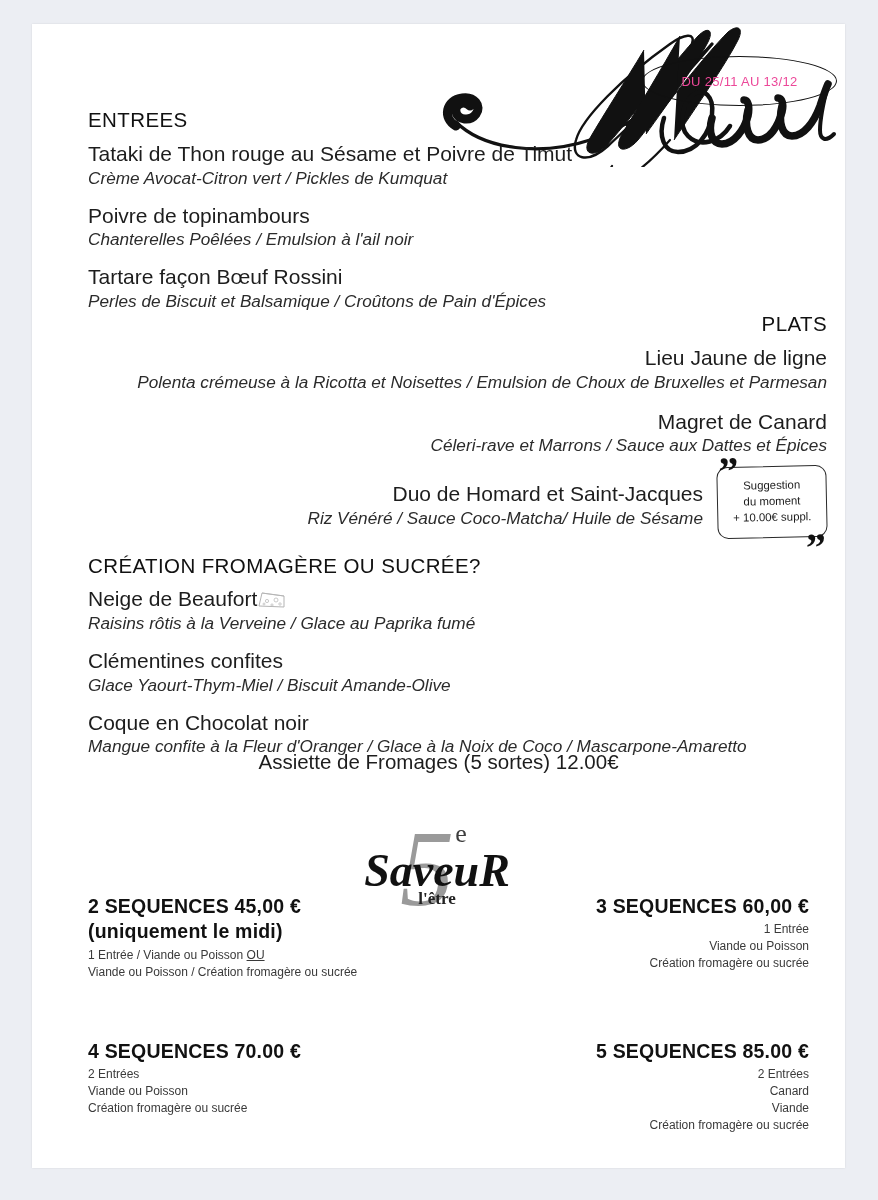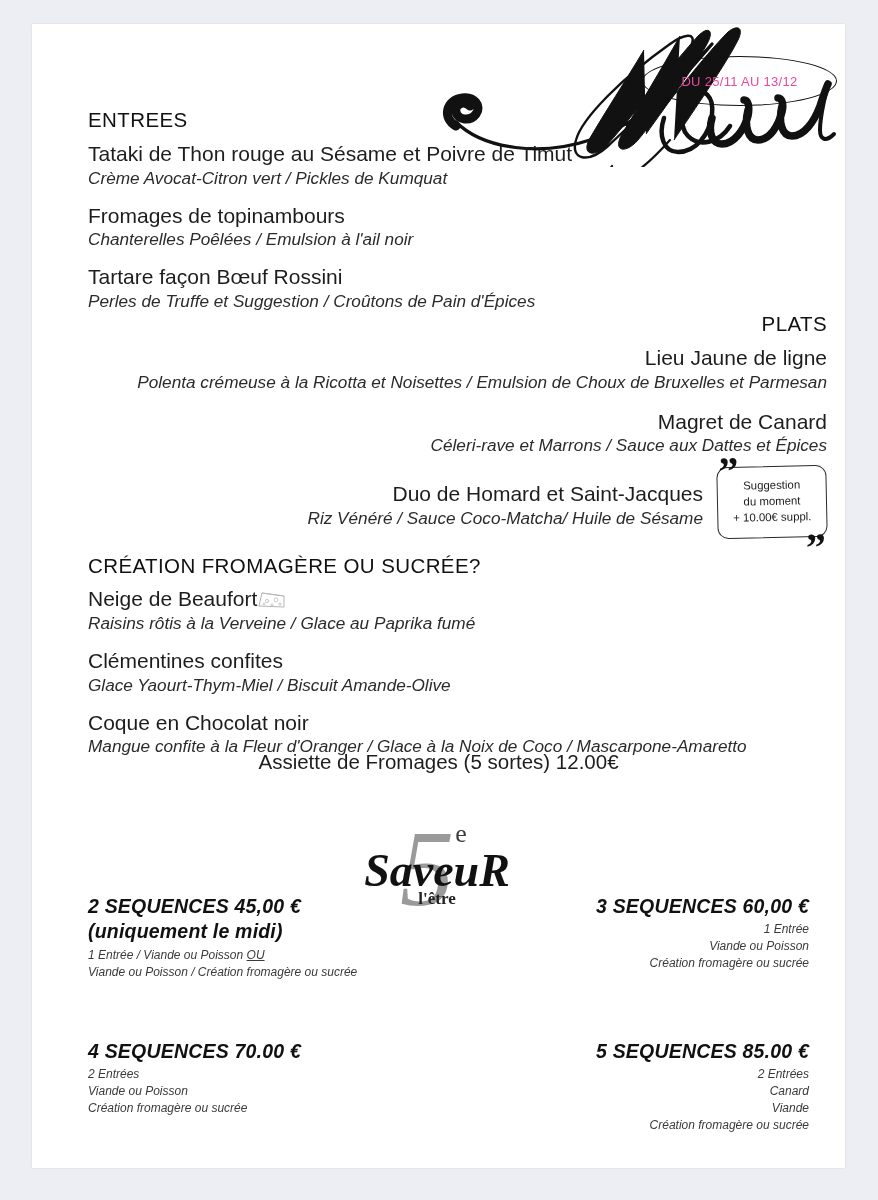--- a/index.html
+++ b/index.html
@@ -126,21 +126,21 @@
   
   .logo-wrap {
     position:absolute; left:0; right:0; top:776px;
     height:120px;
     display:flex; justify-content:center;
   }
   .logo { width:180px; height:118px; }
 
   
   .prices {
-    position:absolute; left:56px; right:36px; top:870px;font-style:italic;
+    position:absolute; left:56px; right:36px; top:870px;
   }
   .price-row { display:flex; }
   .price-col { width:50%; }
   .price-col.right { text-align:right; }
   .ptitle {
     font-weight:bold; font-size:19.5px;
     letter-spacing:0.2px; color:#111;
     line-height:1.3;
   }
   .pbody {
@@ -182,26 +182,26 @@
   </div>
 
   <div class="entrees">
     <div class="sect-head">ENTREES</div>
 
     <div class="blk">
       <div class="dish">Tataki de Thon rouge au Sésame et Poivre de Timut</div>
       <div class="desc">Crème Avocat-Citron vert / Pickles de Kumquat</div>
     </div>
     <div class="blk">
-      <div class="dish">Fromages de topinambours</div>
+      <div class="dish">Poivre de topinambours</div>
       <div class="desc">Chanterelles Poêlées / Emulsion à l'ail noir</div>
     </div>
     <div class="blk">
       <div class="dish">Tartare façon Bœuf Rossini</div>
-      <div class="desc">Perles de Truffe et Suggestion / Croûtons de Pain d'Épices</div>
+      <div class="desc">Perles de Biscuit et Balsamique / Croûtons de Pain d'Épices</div>
     </div>
   </div>
 
   <div class="plats">
     <div class="sect-head">PLATS</div>
 
     <div class="blk">
       <div class="dish">Lieu Jaune de ligne</div>
       <div class="desc">Polenta crémeuse à la Ricotta et Noisettes / Emulsion de Choux de Bruxelles et Parmesan</div>
     </div>

